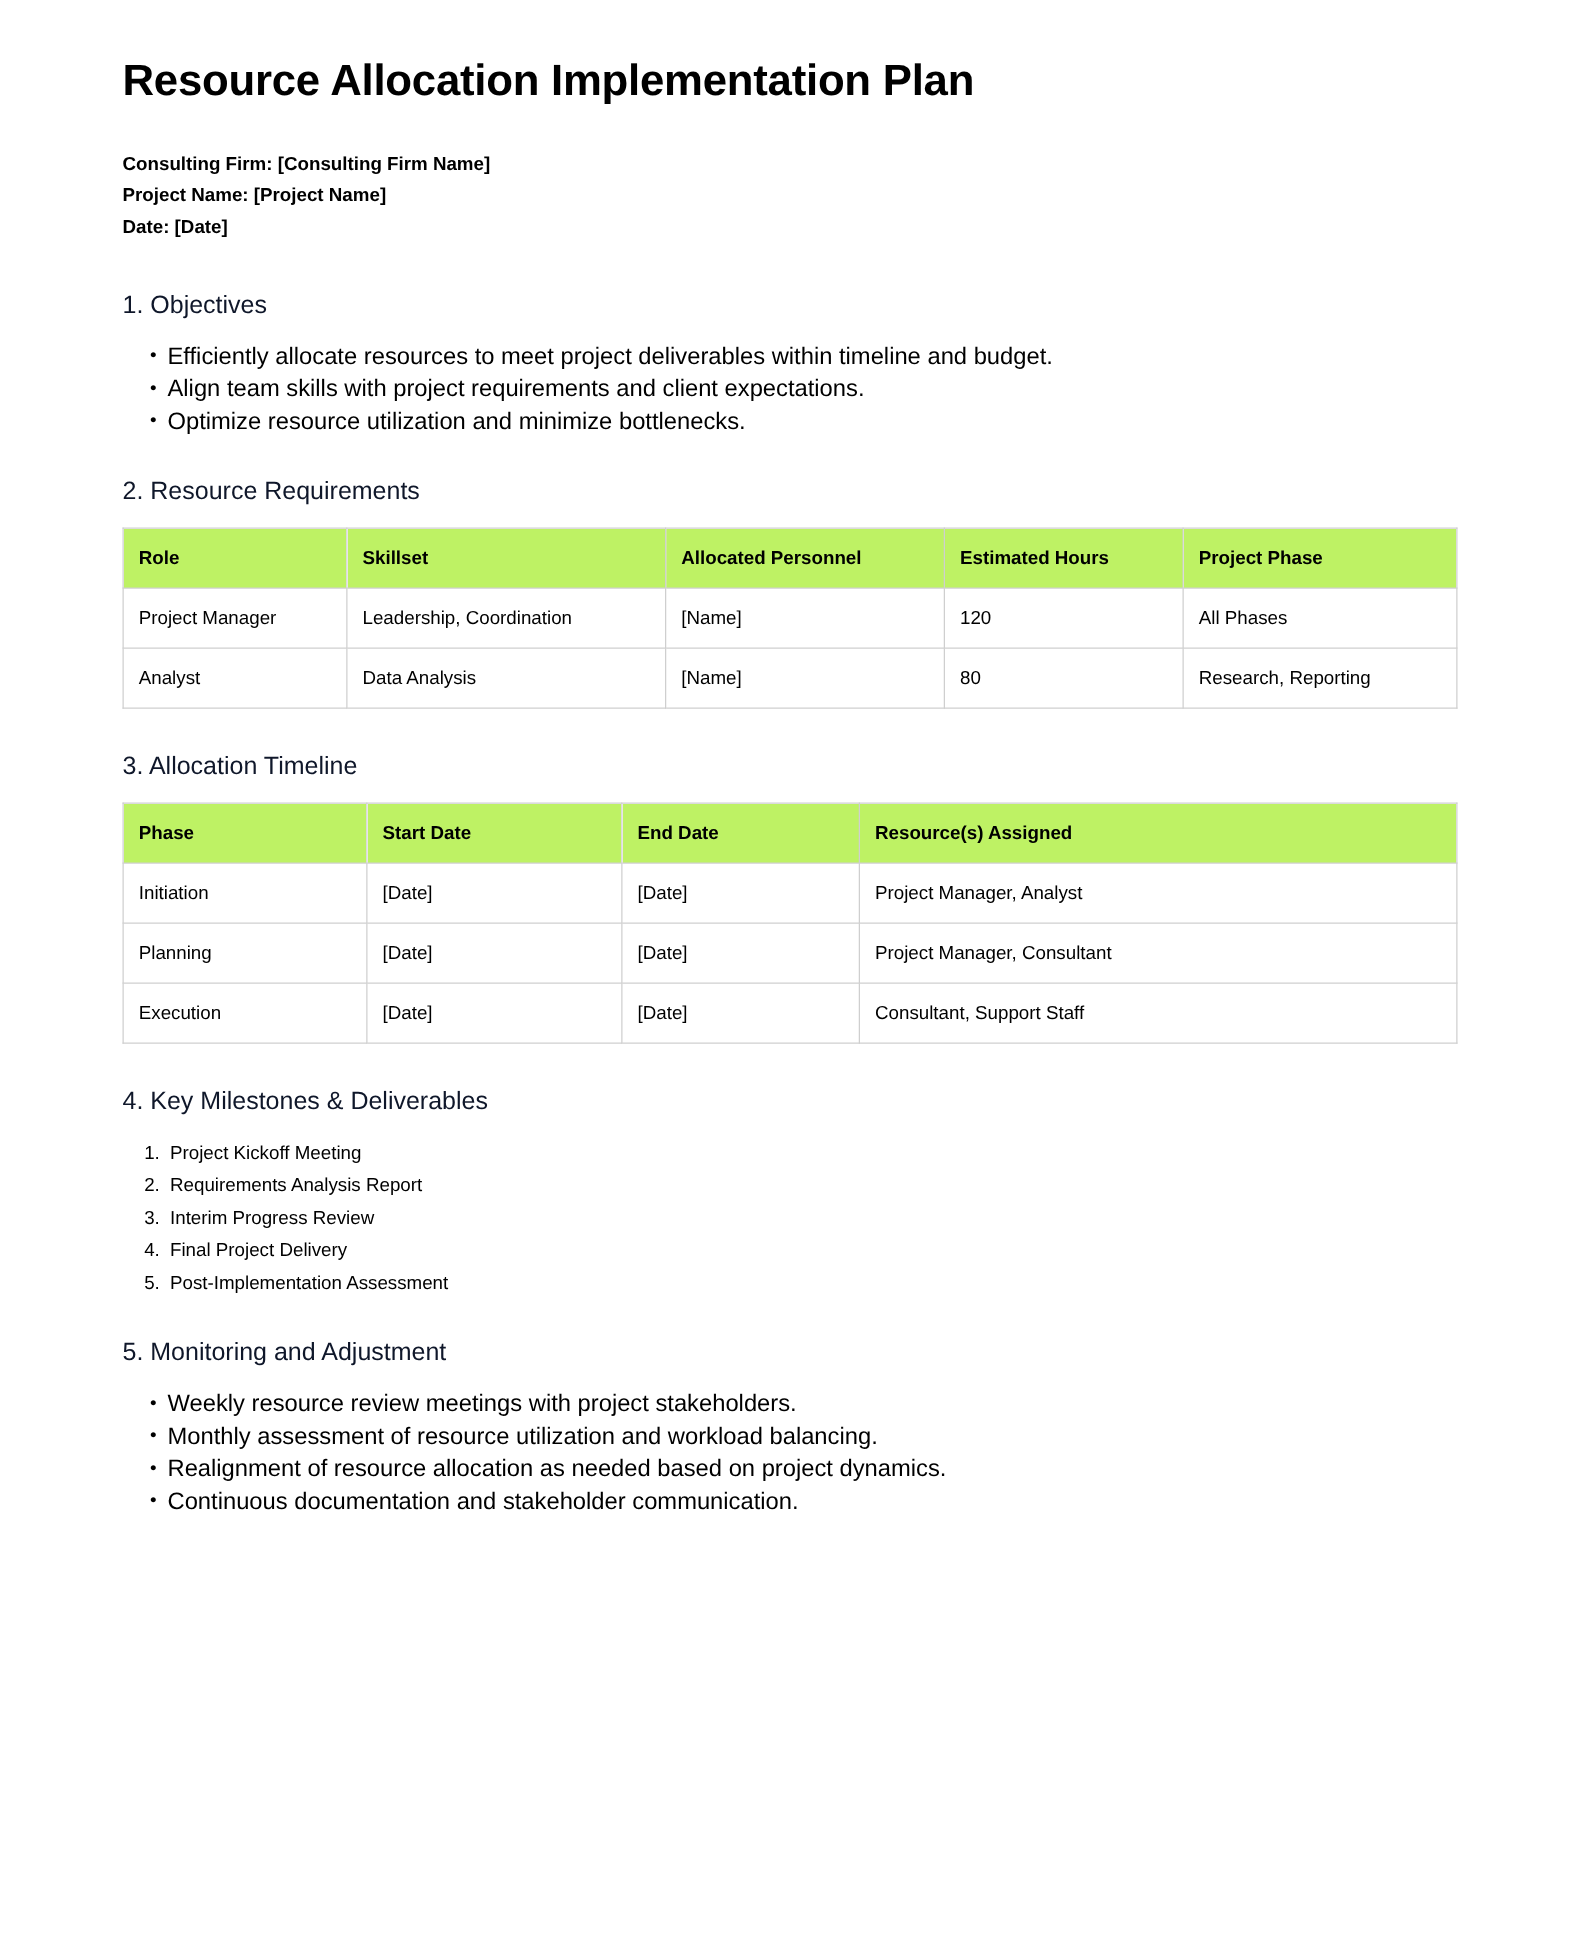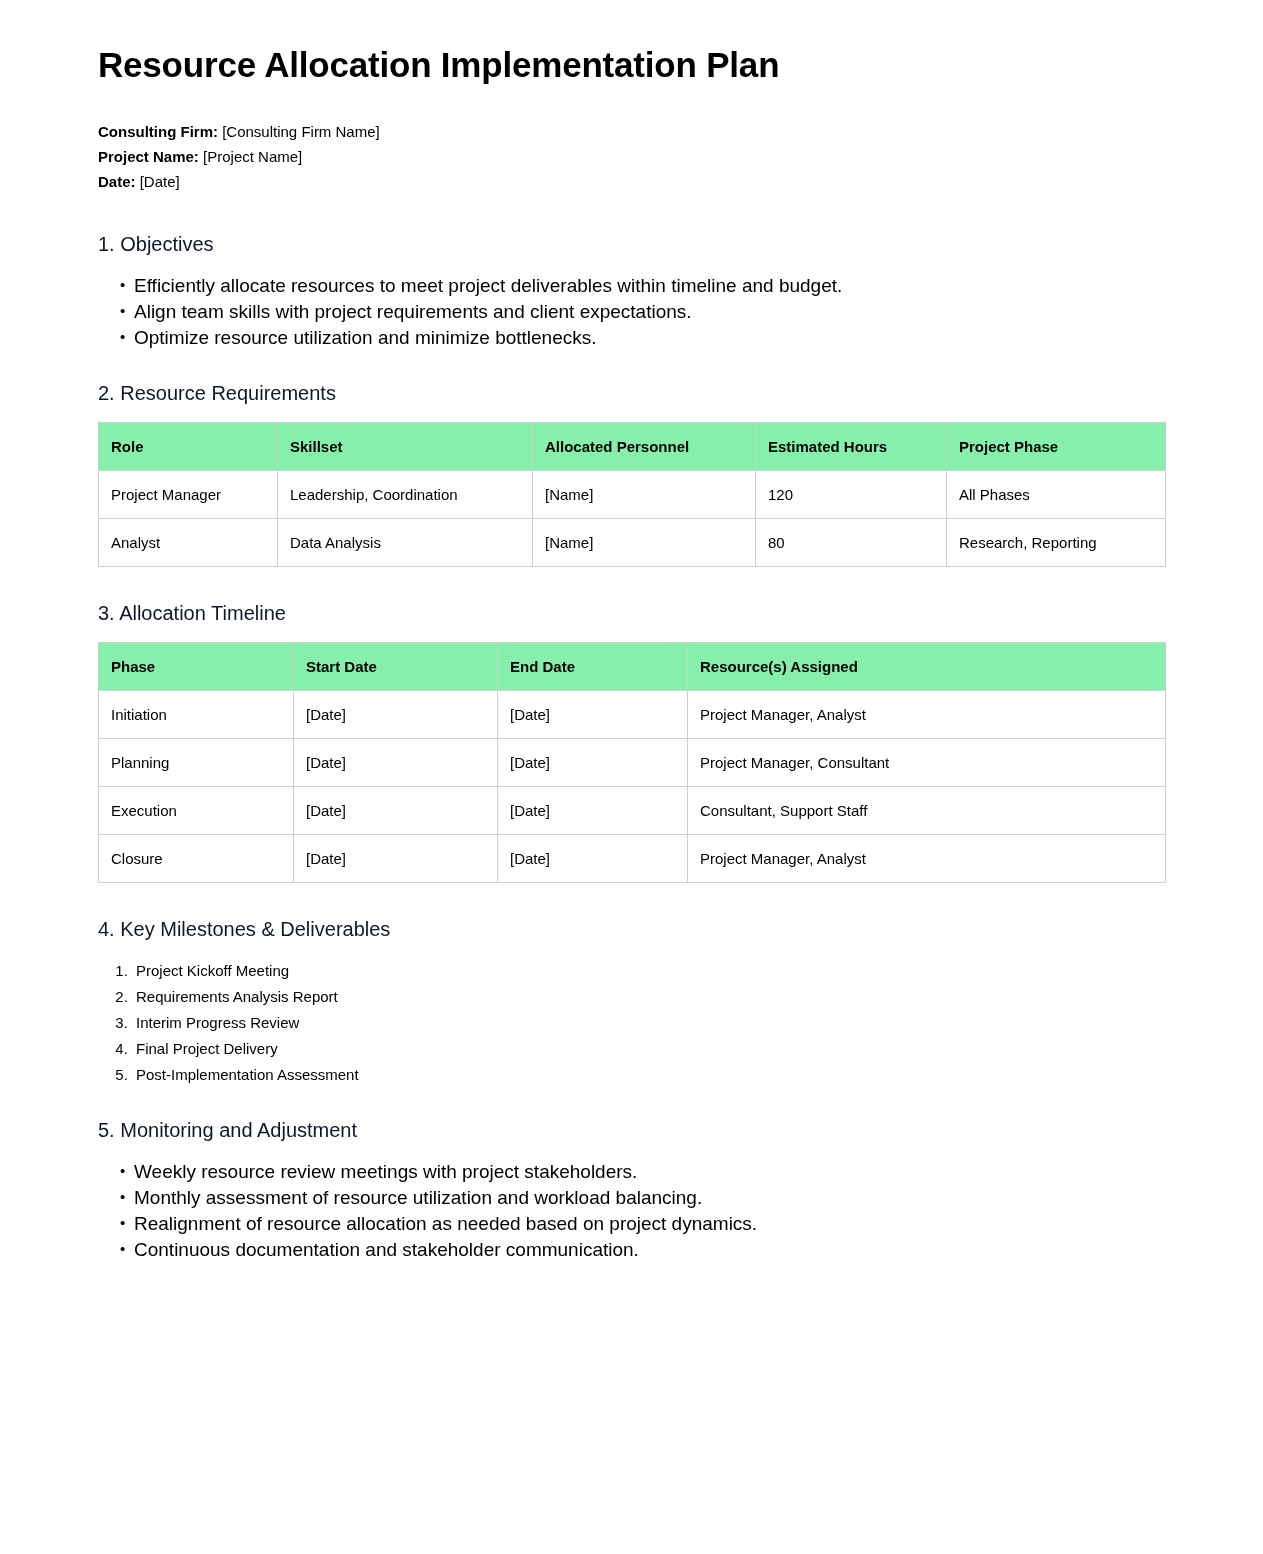--- a/index.html
+++ b/index.html
@@ -31,21 +31,21 @@
   }
   .meta-line {
     font-size: 15px;
     line-height: 25px;
     color: #000;
   }
   .meta-line .meta-label {
     font-weight: 700;
   }
   .meta-line .meta-value {
-    font-weight: 400;
+    font-weight: 700;
   }
   h2.section-heading {
     font-size: 20px;
     font-weight: 400;
     line-height: 1.25;
     margin: 0 0 16px 0;
     color: #0f172a;
   }
   .section {
     margin-bottom: 30px;
@@ -93,21 +93,21 @@
     text-align: left;
     vertical-align: middle;
     padding: 13px 12px;
     height: 21px;
     color: #000;
     overflow: hidden;
     white-space: nowrap;
   }
   table.doc-table th {
     font-weight: 700;
-    background: #86efac;
+    background: #bef264;
   }
   table.doc-table td {
     font-weight: 400;
   }
   
   .table-resources col.c0 { width: 179px; }
   .table-resources col.c1 { width: 255px; }
   .table-resources col.c2 { width: 223px; }
   .table-resources col.c3 { width: 191px; }
   .table-resources col.c4 { width: 219px; }
@@ -216,26 +216,20 @@
           <td>[Date]</td>
           <td>[Date]</td>
           <td>Project Manager, Consultant</td>
         </tr>
         <tr>
           <td>Execution</td>
           <td>[Date]</td>
           <td>[Date]</td>
           <td>Consultant, Support Staff</td>
         </tr>
-        <tr>
-          <td>Closure</td>
-          <td>[Date]</td>
-          <td>[Date]</td>
-          <td>Project Manager, Analyst</td>
-        </tr>
       </tbody>
     </table>
   </section>
 
   <section class="section">
     <h2 class="section-heading">4. Key Milestones &amp; Deliverables</h2>
     <ol class="numbered-list">
       <li>Project Kickoff Meeting</li>
       <li>Requirements Analysis Report</li>
       <li>Interim Progress Review</li>

